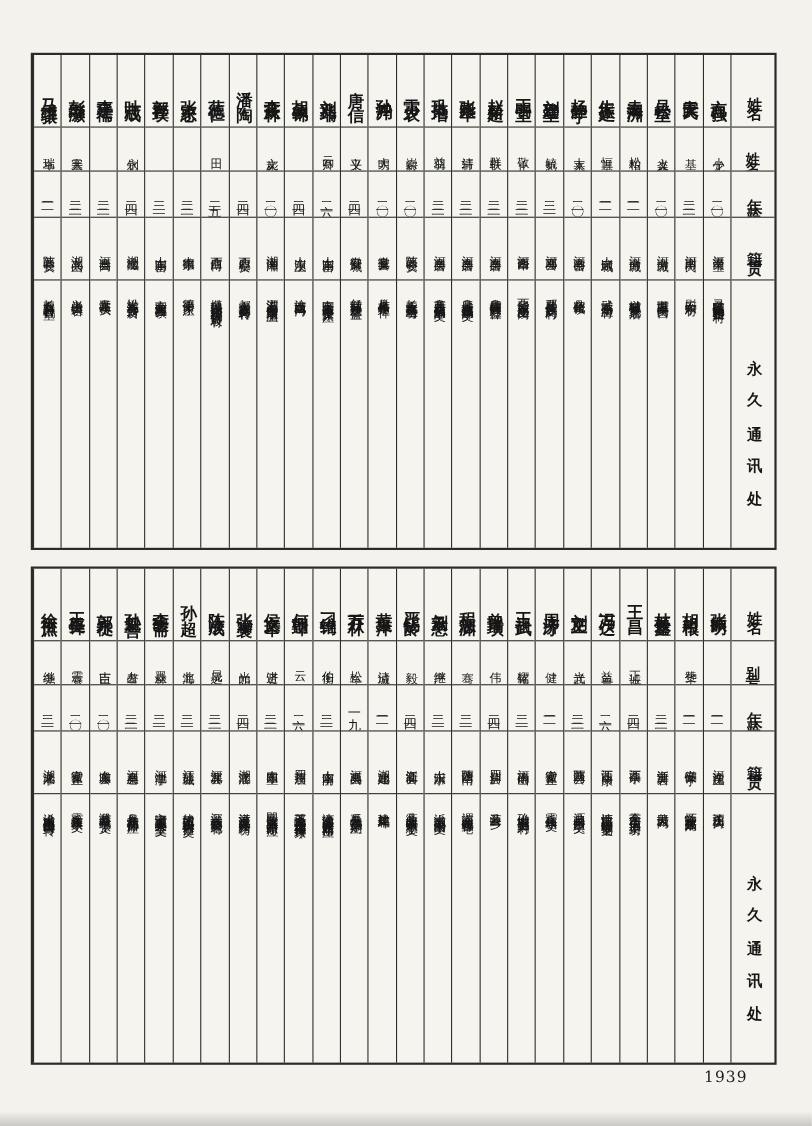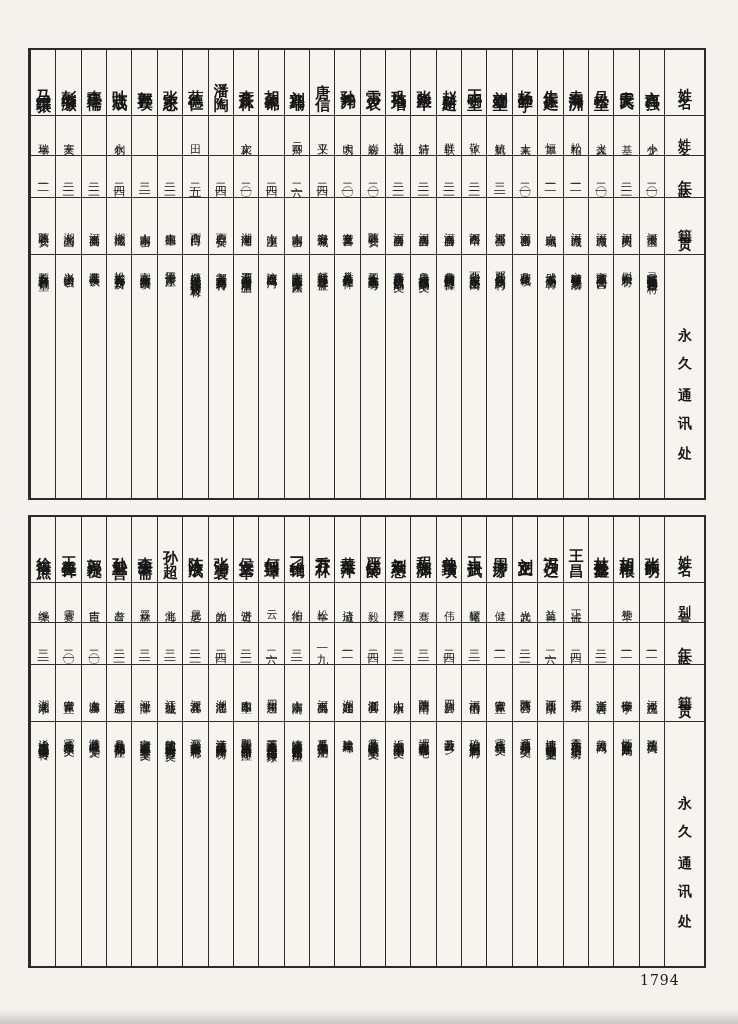--- a/index.html
+++ b/index.html
@@ -422,14 +422,14 @@
   </div>
     <div class="col person-col">
     <div class="cell cell-name">徐祖庶</div>
     <div class="cell cell-alias">继尧</div>
     <div class="cell cell-age">二二</div>
     <div class="cell cell-origin">湖北浠水</div>
     <div class="cell cell-address">浠水城内南门正街慎泰号转</div>
   </div>
   </section>
 
-<div class="page-number">1794</div>
+<div class="page-number">1939</div>
 <div class="page-shade"></div>
 
 </body></html>

